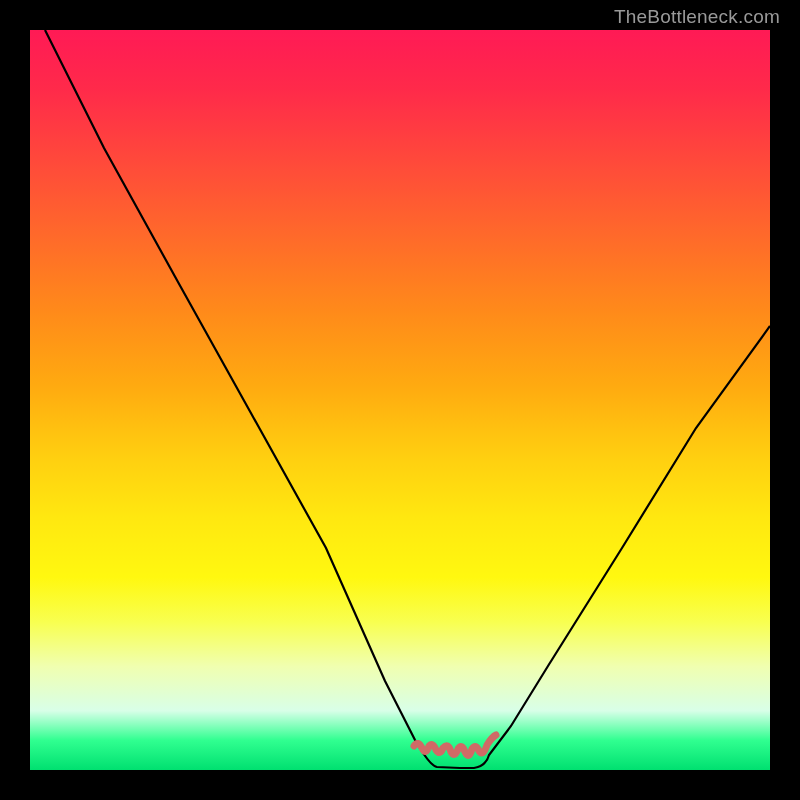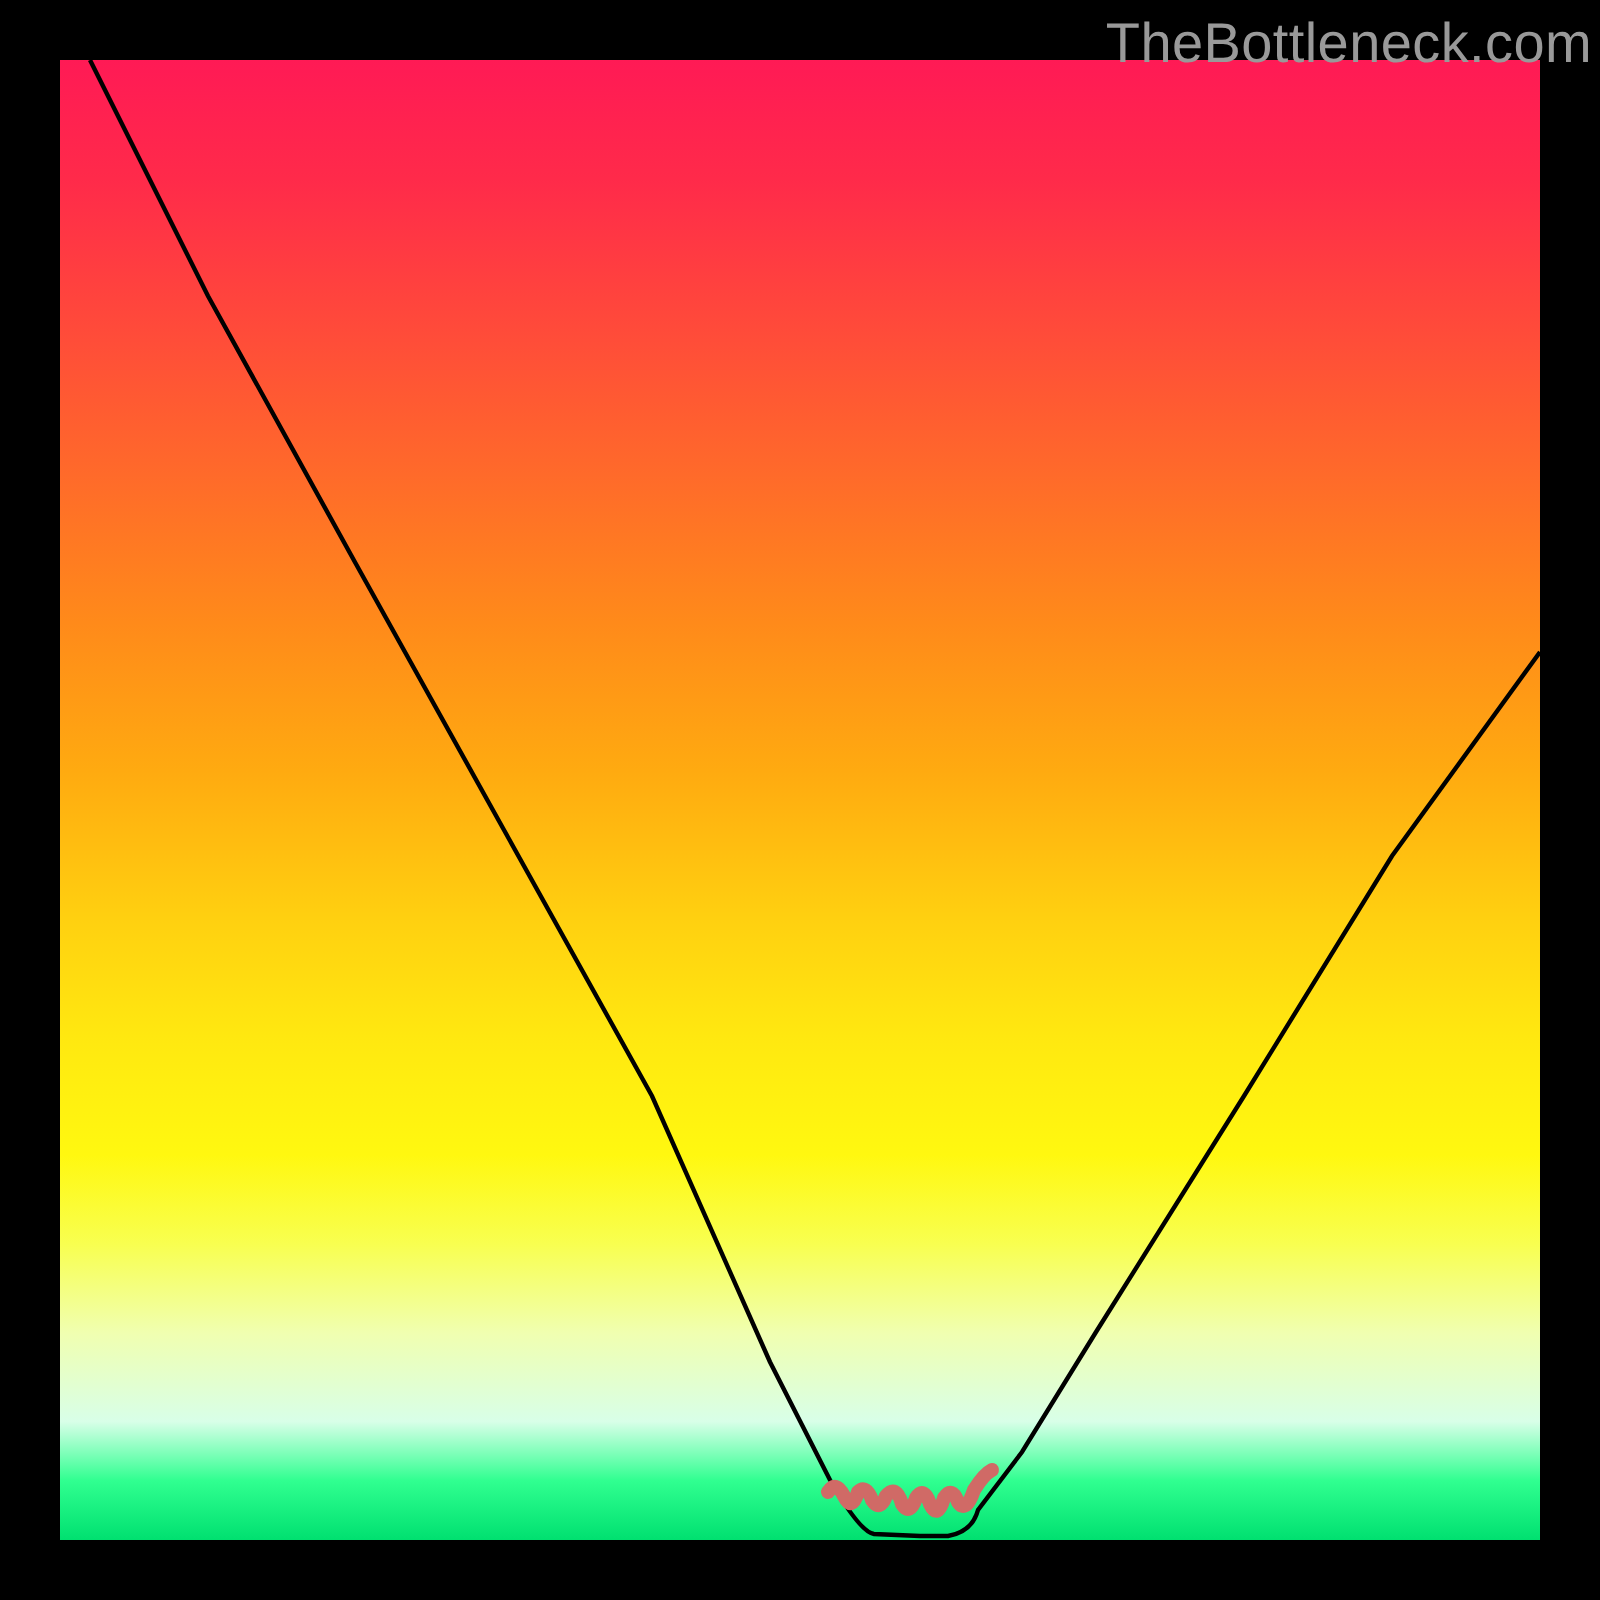--- a/index.html
+++ b/index.html
@@ -52,23 +52,23 @@
   .curve-svg {
     position: absolute;
     top: 0;
     left: 0;
     width: 100%;
     height: 100%;
   }
   .watermark {
     position: absolute;
     top: 6px;
-    right: 4px;
+    right: 20px;
     color: #999;
-    font-size: 28px;
+    font-size: 19px;
     font-weight: 500;
     letter-spacing: 0.2px;
   }
 </style>
 </head>
 <body>
 
 <div class="frame">
   <div class="plot-area">
     <div class="gradient-bg"></div>

